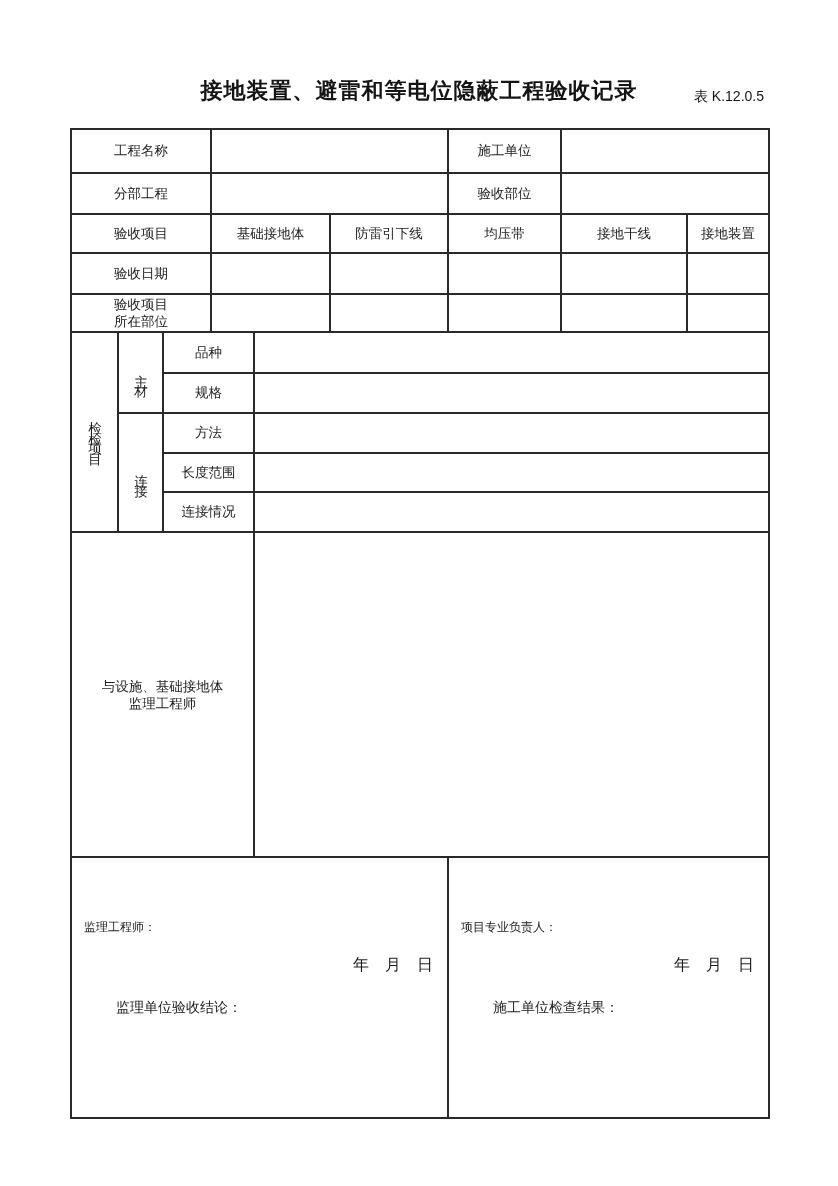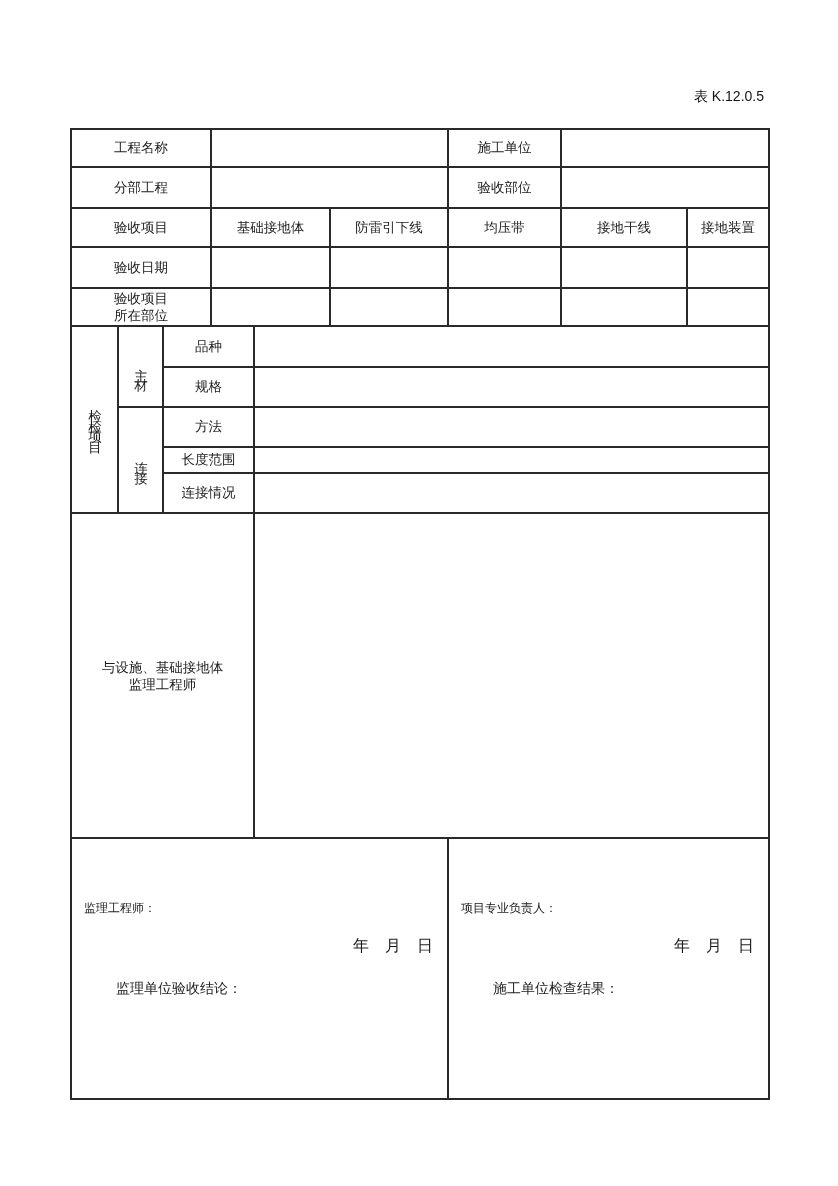--- a/index.html
+++ b/index.html
@@ -100,38 +100,39 @@
     font-size: 16px;
     white-space: nowrap;
   }
 </style>
 </head>
 <body>
 
 <div class="page">
 
   <div class="header">
+    <h1 class="title">接地装置、避雷和等电位隐蔽工程验收记录</h1>
     <div class="doc-no">表 K.12.0.5</div>
   </div>
 
   <table class="form">
     <colgroup>
       <col style="width:47px">
         <col style="width:45px">
         <col style="width:48px">
       <col style="width:43px">
         <col style="width:76px">
         <col style="width:118px">
       <col style="width:113px">
         <col style="width:126px">
         <col style="width:82px">
     </colgroup>
 
     <tbody>
-        <tr style="height:38px">
+        <tr style="height:44px">
       <td colspan="3">工程名称</td>
       <td colspan="3" class="val"></td>
       <td>施工单位</td>
       <td colspan="2" class="val"></td>
     </tr>
 
     <tr style="height:41px">
       <td colspan="3">分部工程</td>
       <td colspan="3" class="val"></td>
       <td>验收部位</td>
@@ -184,21 +185,21 @@
       <td colspan="2">规格</td>
       <td colspan="5" class="val"></td>
     </tr>
     <tr style="height:40px">
       <td rowspan="3">
         <div class="vertical tight">连接</div>
       </td>
       <td colspan="2">方法</td>
       <td colspan="5" class="val"></td>
     </tr>
-    <tr style="height:26px">
+    <tr style="height:39px">
       <td colspan="2">长度范围</td>
       <td colspan="5" class="val"></td>
     </tr>
     <tr style="height:40px">
       <td colspan="2">连接情况</td>
       <td colspan="5" class="val"></td>
     </tr>
 
     <tr style="height:325px">
       <td colspan="4">

